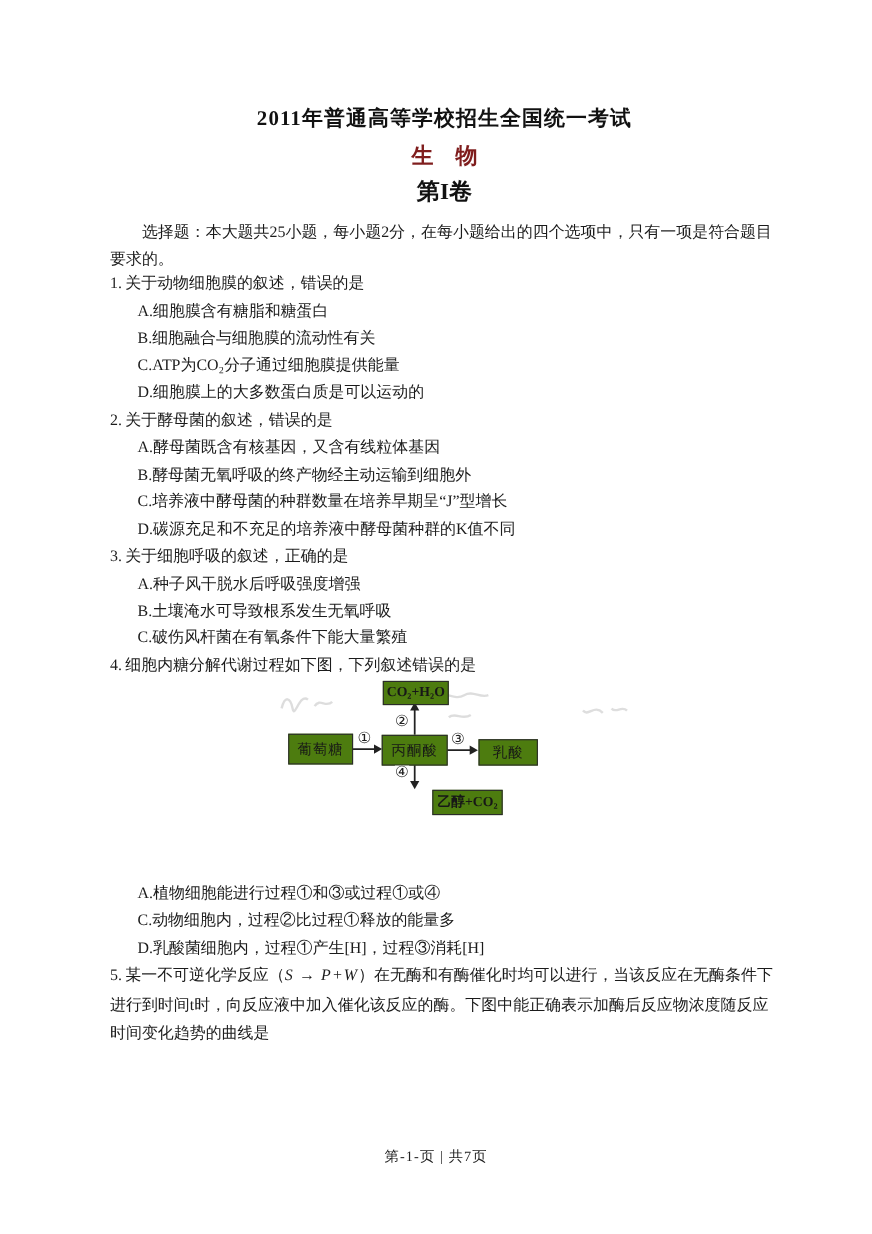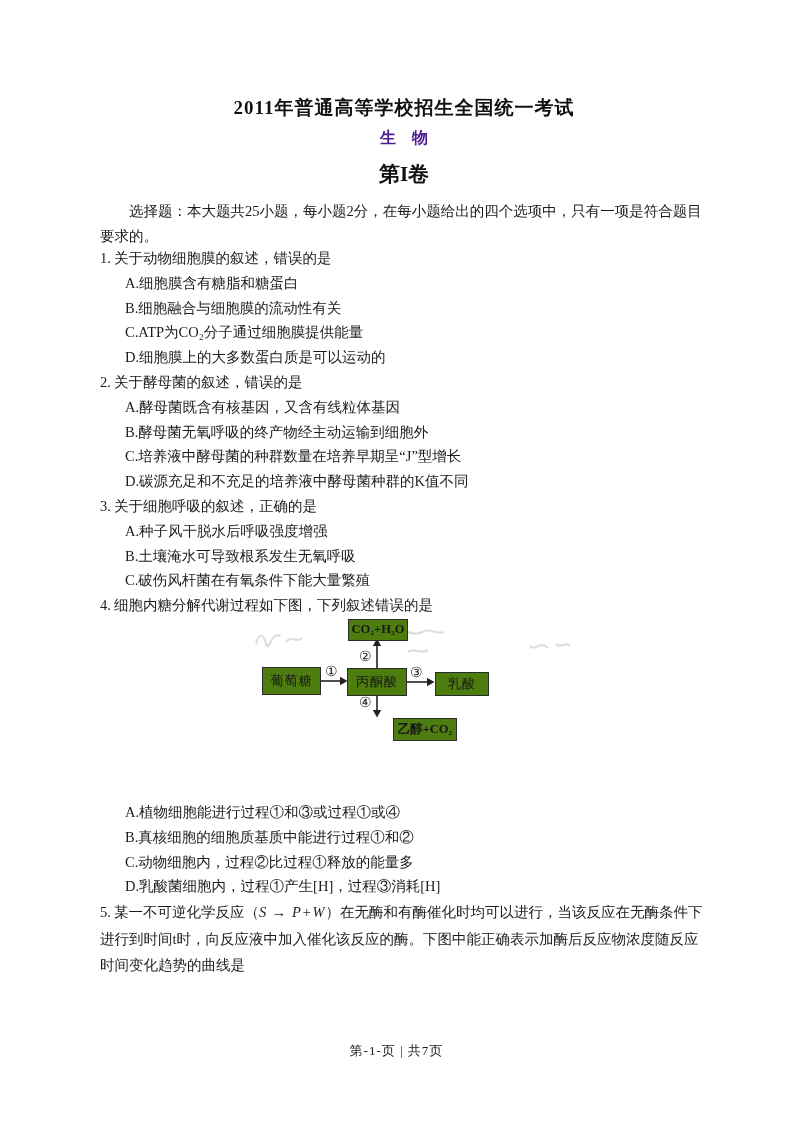--- a/index.html
+++ b/index.html
@@ -7,21 +7,21 @@
     position:relative;
     width:793px; height:1122px;
     margin:0 auto;
     background:#ffffff;
     color:#1b1b1b;
     font-family:"Liberation Serif","DejaVu Serif",serif;
     overflow:hidden;
   }
   .centered { position:absolute; left:0; right:0; text-align:center;padding-left:15px; }
   .exam-title   { top:95px;  font-size:19px; font-weight:700; letter-spacing:1px; color:#111; }
-  .exam-subject { top:128px; font-size:16px; font-weight:700; color:#4c1d95; }
+  .exam-subject { top:128px; font-size:20px; font-weight:700; color:#7f1d1d; }
   .section-title{ top:160px; font-size:21px; font-weight:700; color:#111; }
   .instructions {
     position:absolute; top:199px; left:100px; width:608px;
     font-size:14.5px; line-height:25px; text-indent:2em;
   }
   .questions {
     position:absolute; top:246px; left:100px; width:612px;
     font-size:14.5px;
   }
   .line { line-height:24.8px; white-space:nowrap; }
@@ -133,21 +133,20 @@
         <div class="dbox" style="left:335px; top:54px; width:52px; height:22px;">乳酸</div>
         <div class="dbox formula" style="left:245px; top:100px; width:62px; height:21px;margin-left:48px;">乙醇+CO₂</div>
 
         <span class="dlabel" style="left:225px; top:47px;">①</span>
         <span class="dlabel" style="left:259px; top:32px;">②</span>
         <span class="dlabel" style="left:310px; top:48px;">③</span>
         <span class="dlabel" style="left:259px; top:78px;">④</span>
       </div>
 
       <div class="line opt">A.植物细胞能进行过程①和③或过程①或④</div>
-      <div class="line opt">B.真核细胞的细胞质基质中能进行过程①和②</div>
       <div class="line opt">C.动物细胞内，过程②比过程①释放的能量多</div>
       <div class="line opt">D.乳酸菌细胞内，过程①产生[H]，过程③消耗[H]</div>
     </div>
 
     <div>
       <div class="stem-wrap">
         <span class="qnum">5.</span><span>某一不可逆化学反应（</span><span class="math">S → P+W</span><span>）在无酶和有酶催化时均可以进行，当该反应在无酶条件下进行到时间t时，向反应液中加入催化该反应的酶。下图中能正确表示加酶后反应物浓度随反应时间变化趋势的曲线是</span>
       </div>
     </div>
 

